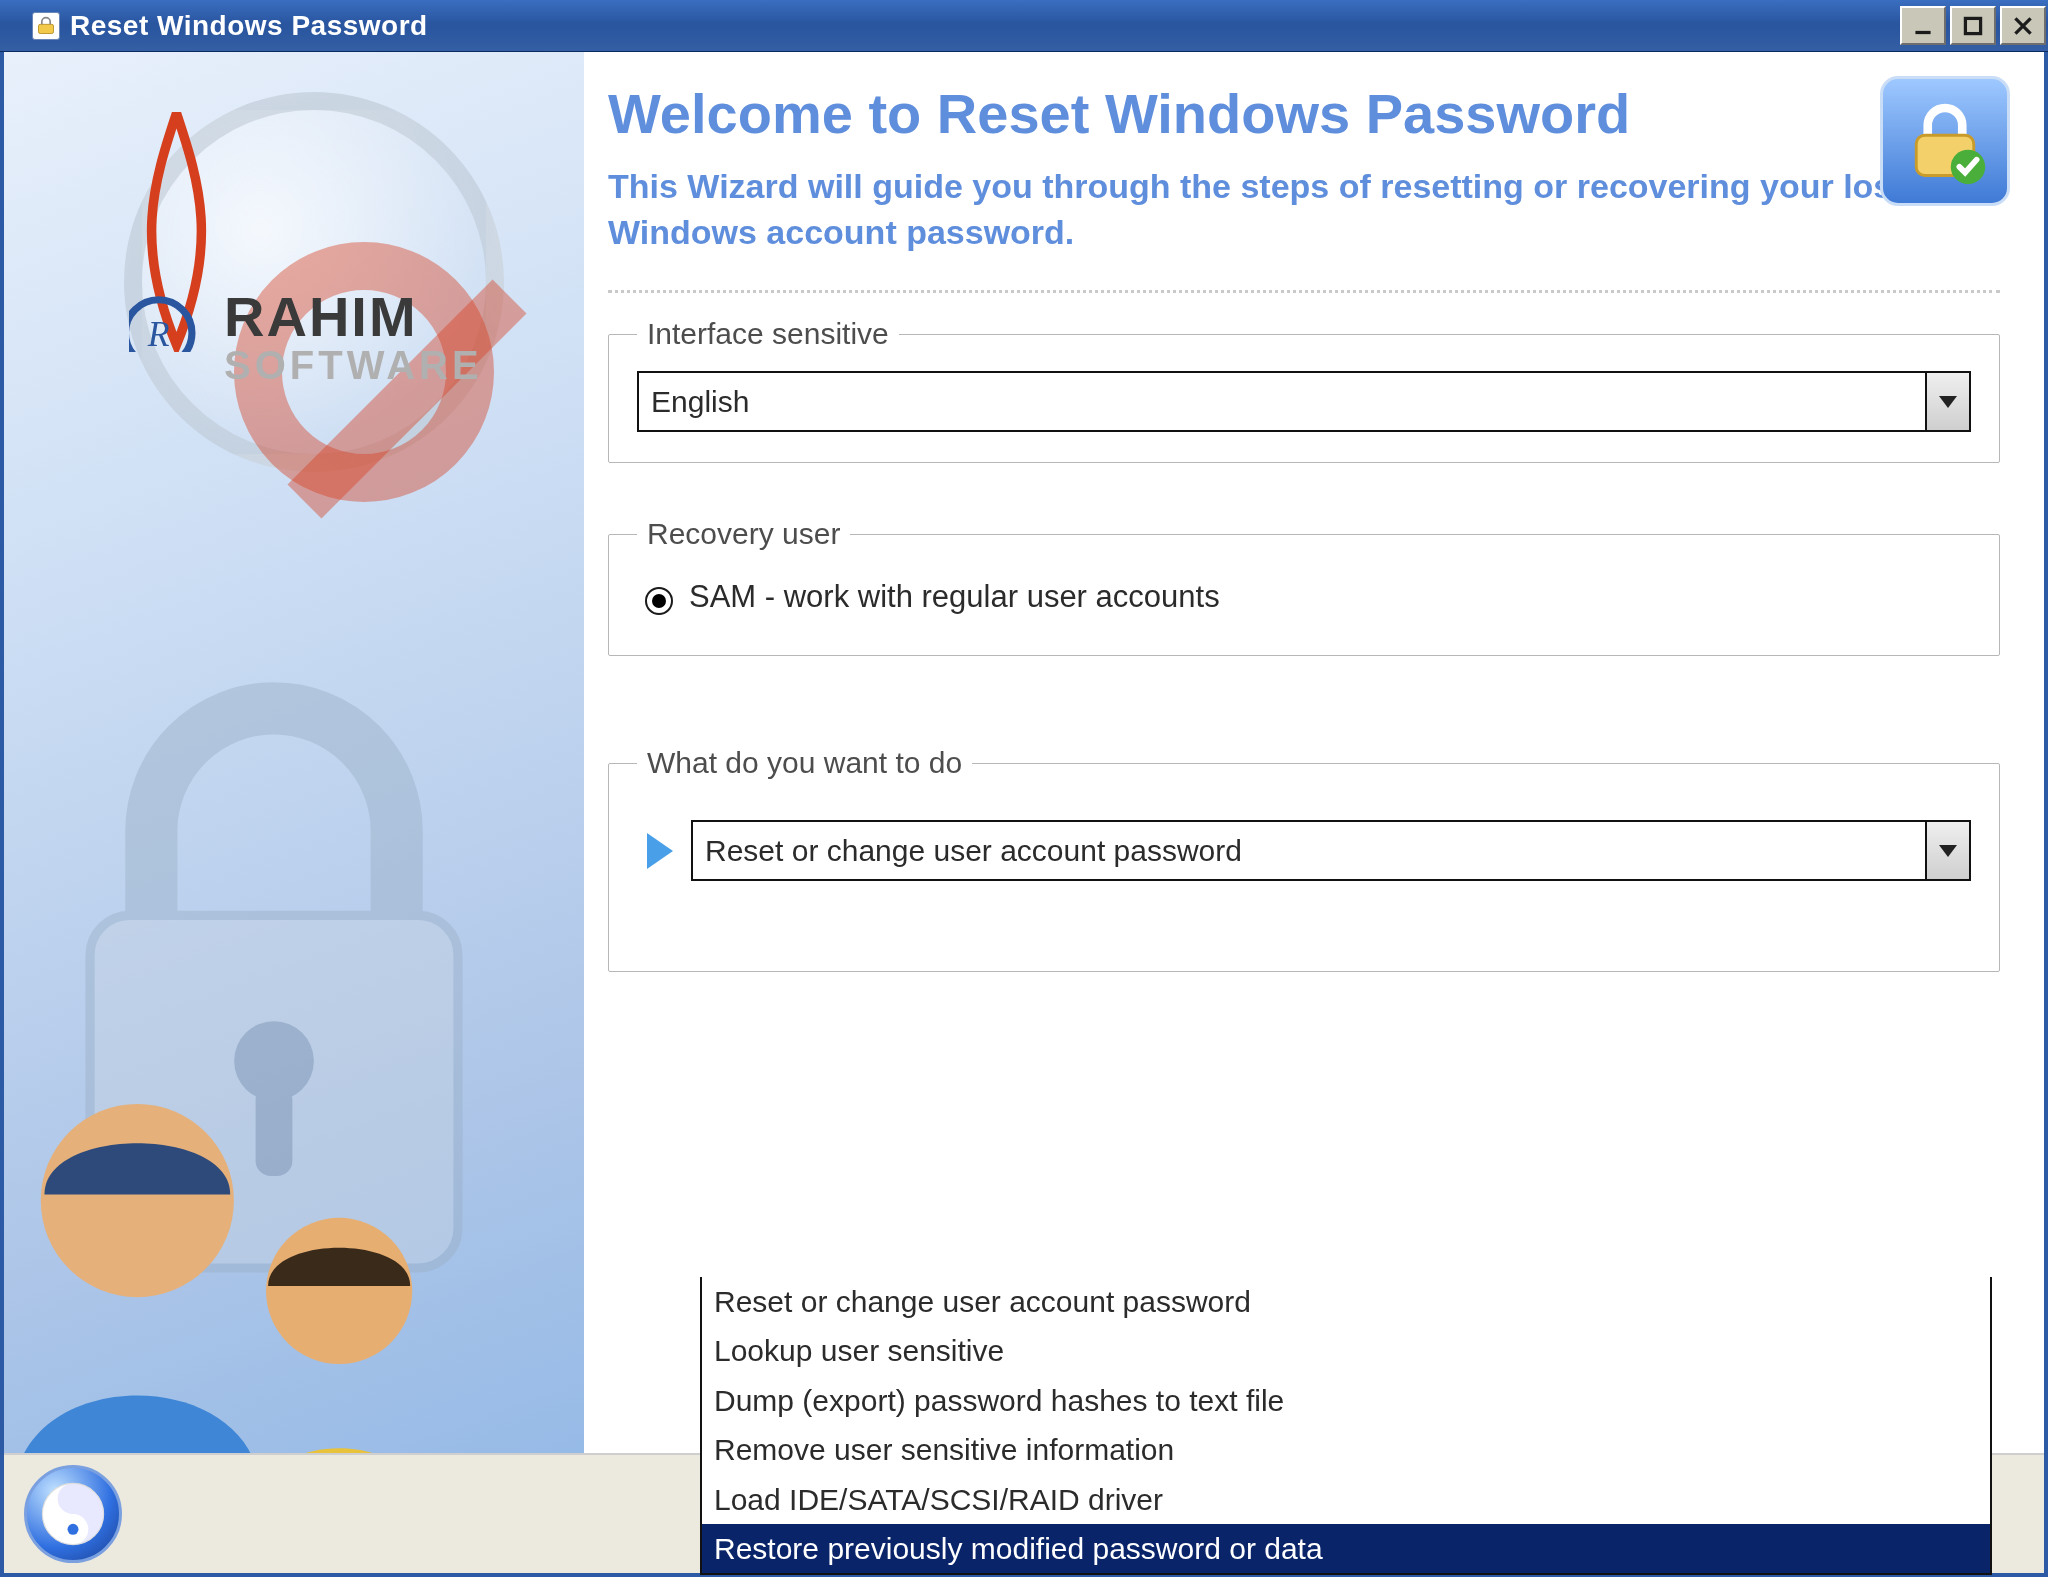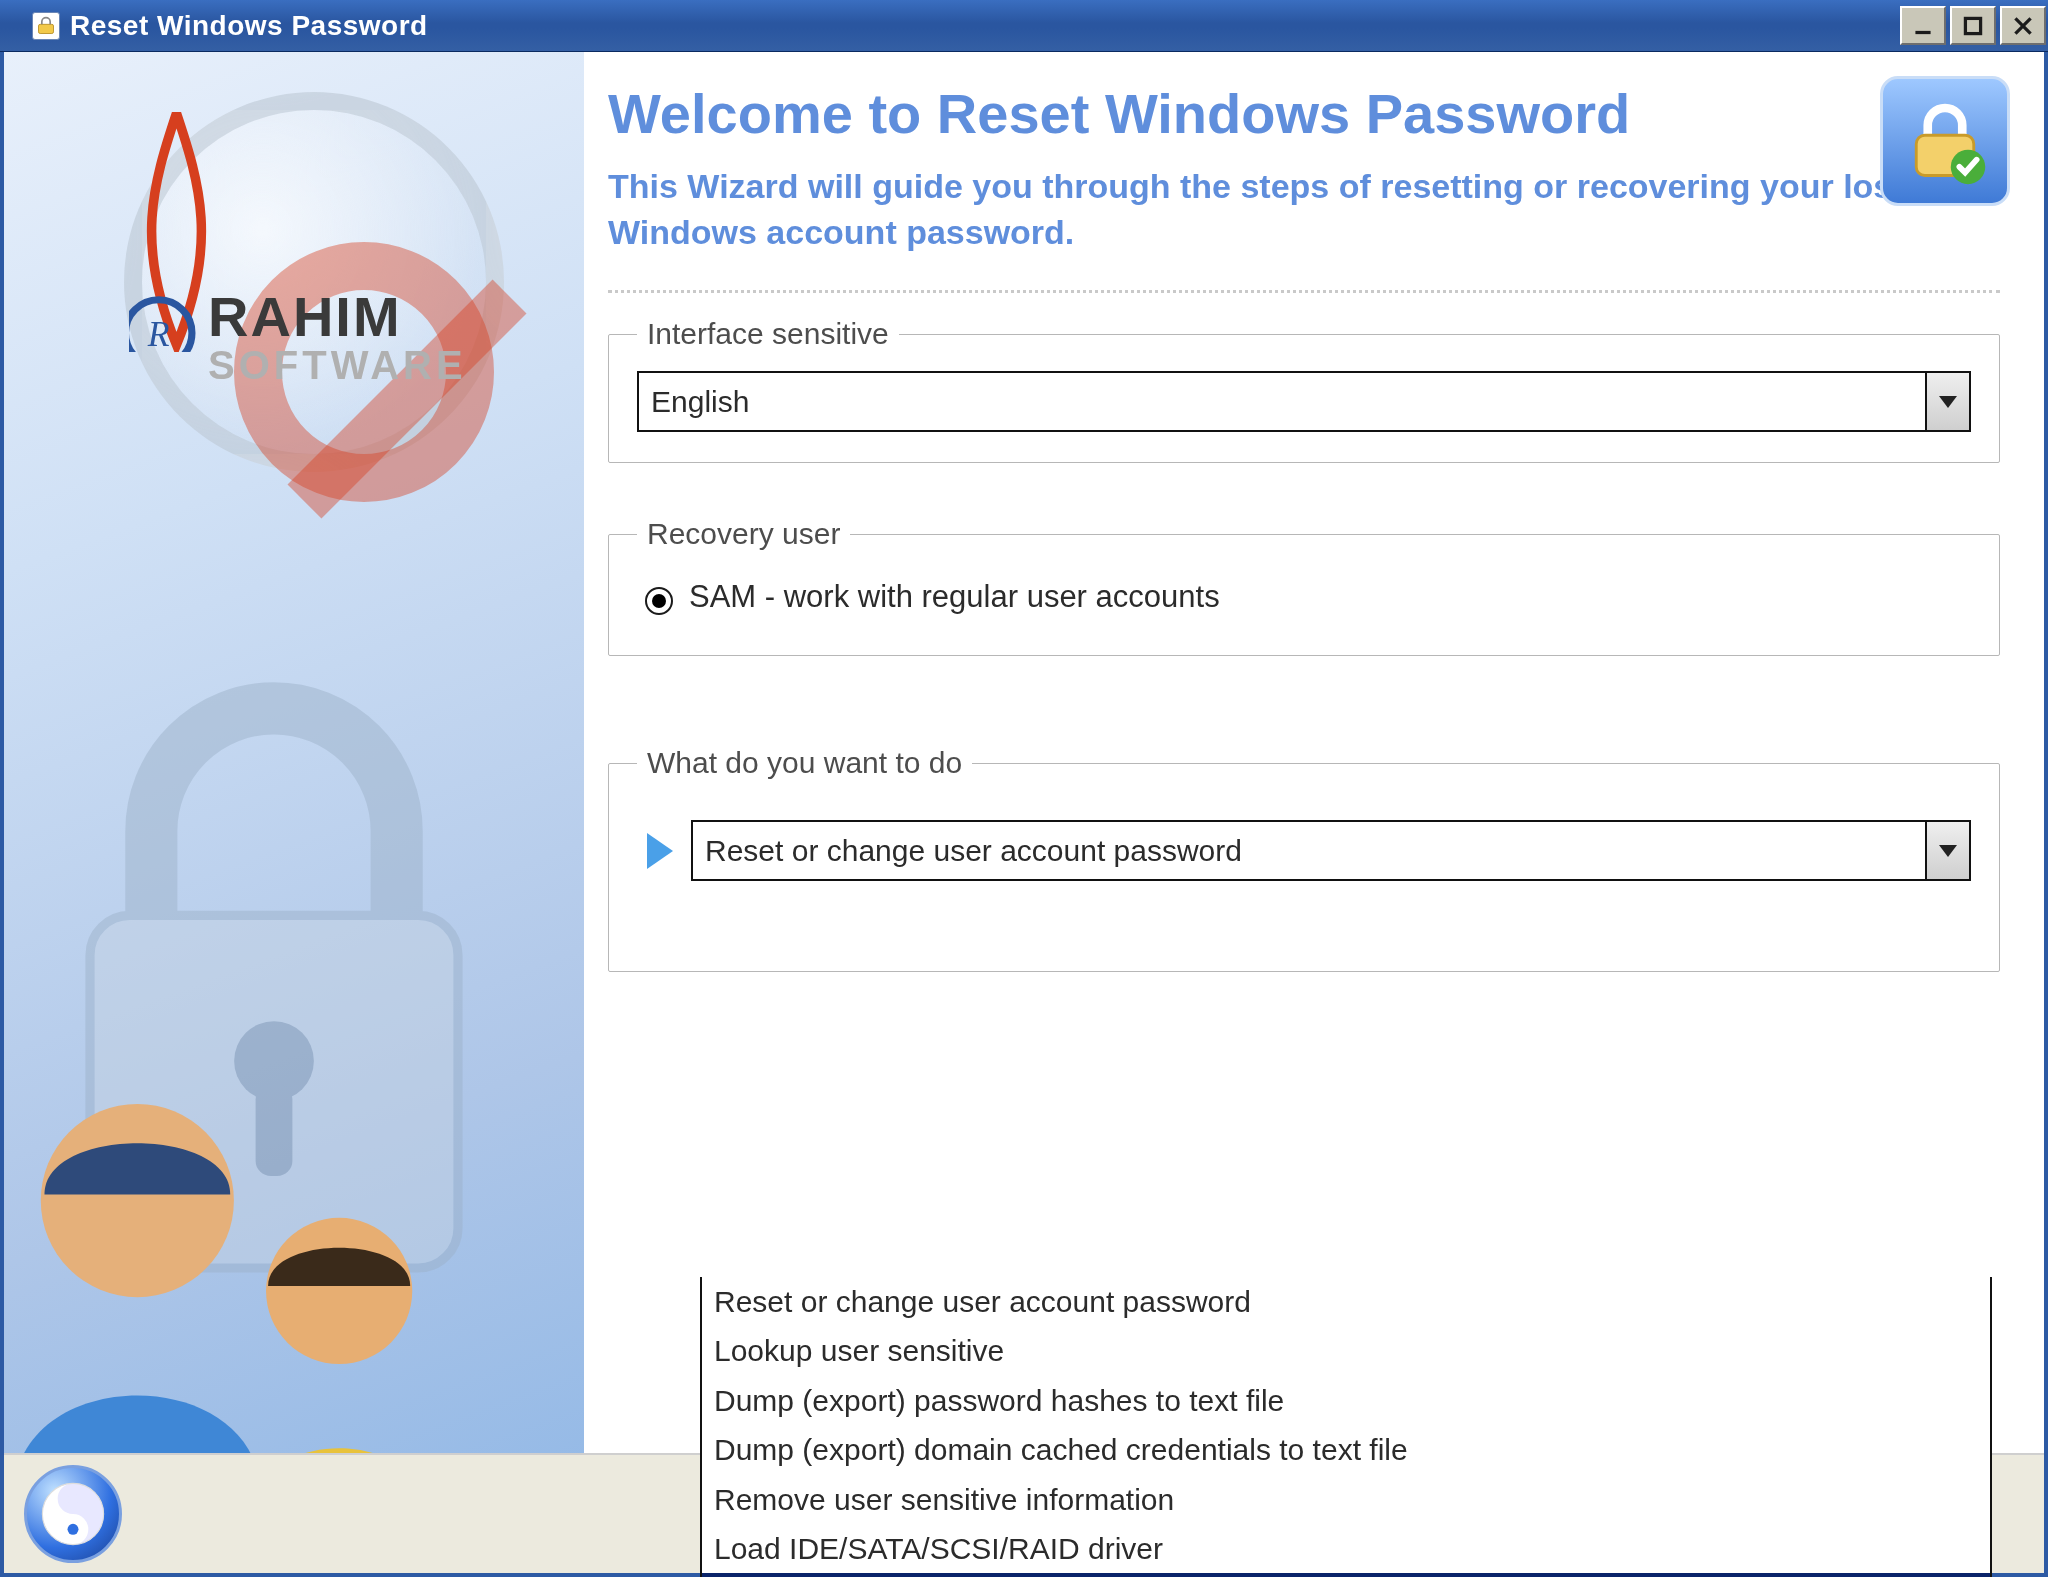--- a/index.html
+++ b/index.html
@@ -70,21 +70,21 @@
     border-radius:50%; border:48px solid rgba(214,63,30,.42);
   }
   .nosign:after{
     content:""; position:absolute; left:-20px; top:85px; width:290px; height:48px;
     background: rgba(214,63,30,.42); transform: rotate(-45deg);
   }
   .rahim-flame{
     position:absolute; left:125px; top:60px; width:95px; height:240px;
   }
   .rahim-text{
-    position:absolute; left:204px; top:232px; font-family: Arial, sans-serif;
+    position:absolute; left:220px; top:232px; font-family: Arial, sans-serif;
   }
   .rahim-text .l1{ font-size:56px; font-weight:900; color:#3a3a3a; letter-spacing:2px; }
   .rahim-text .l2{ font-size:40px; font-weight:900; color:#b0b0b0; letter-spacing:4px; margin-top:-6px; }
   .padlock{
     position:absolute; left:40px; top:630px; width:460px; height:620px; opacity:.45;
   }
   .people{
     position:absolute; left:-30px; top:1000px; width:500px; height:520px;
   }
 
@@ -276,21 +276,20 @@
         </div>
       </fieldset>
 
     </div>
   </div>
 
   <div class="dropdown" id="dropdown">
       <div class="opt">Reset or change user account password</div>
       <div class="opt">Lookup user sensitive</div>
       <div class="opt">Dump (export) password hashes to text file</div>
-      <div class="opt">Dump (export) domain cached credentials to text file</div>
       <div class="opt">Remove user sensitive information</div>
       <div class="opt">Load IDE/SATA/SCSI/RAID driver</div>
       <div class="opt sel">Restore previously modified password or data</div>
     </div>
 
   <div class="bottombar">
     <div class="yy">
       <svg viewBox="0 0 64 64" width="70" height="70">
         <circle cx="32" cy="32" r="28" fill="#fff"></circle>
         <path d="M32 4a28 28 0 0 0 0 56 14 14 0 0 1 0-28 14 14 0 0 0 0-28z" fill="#0a246a" opacity=".0"></path>

